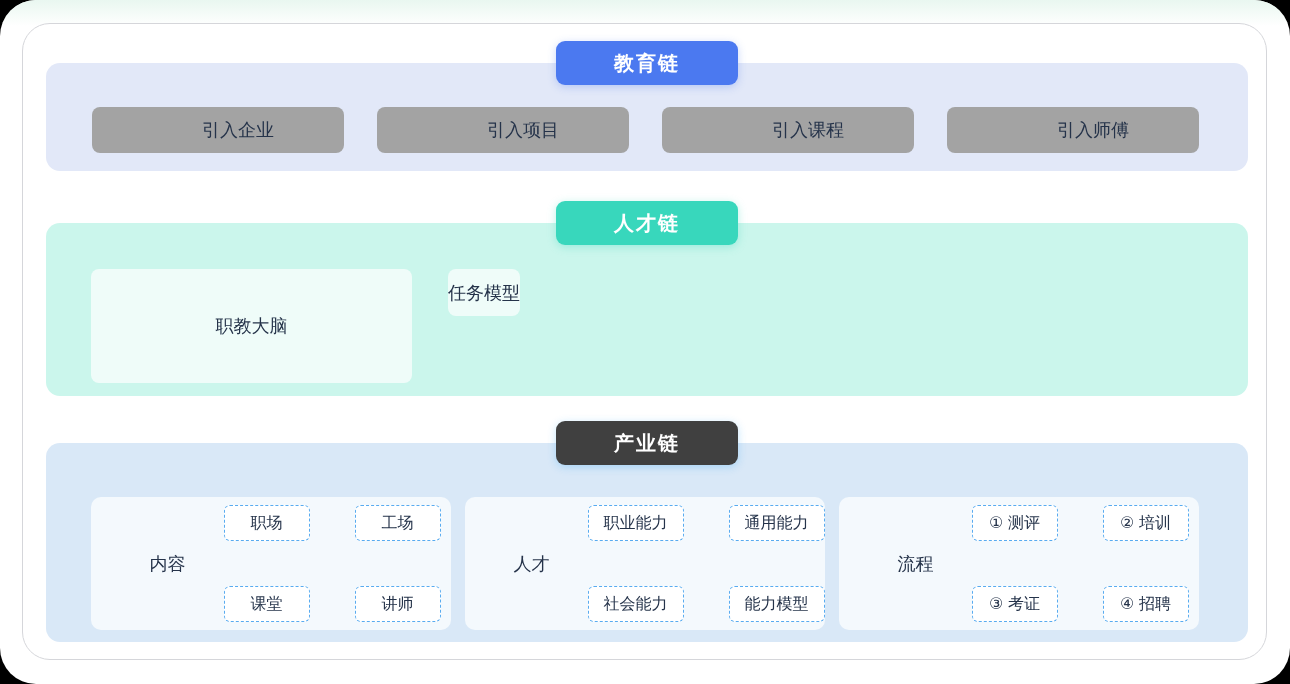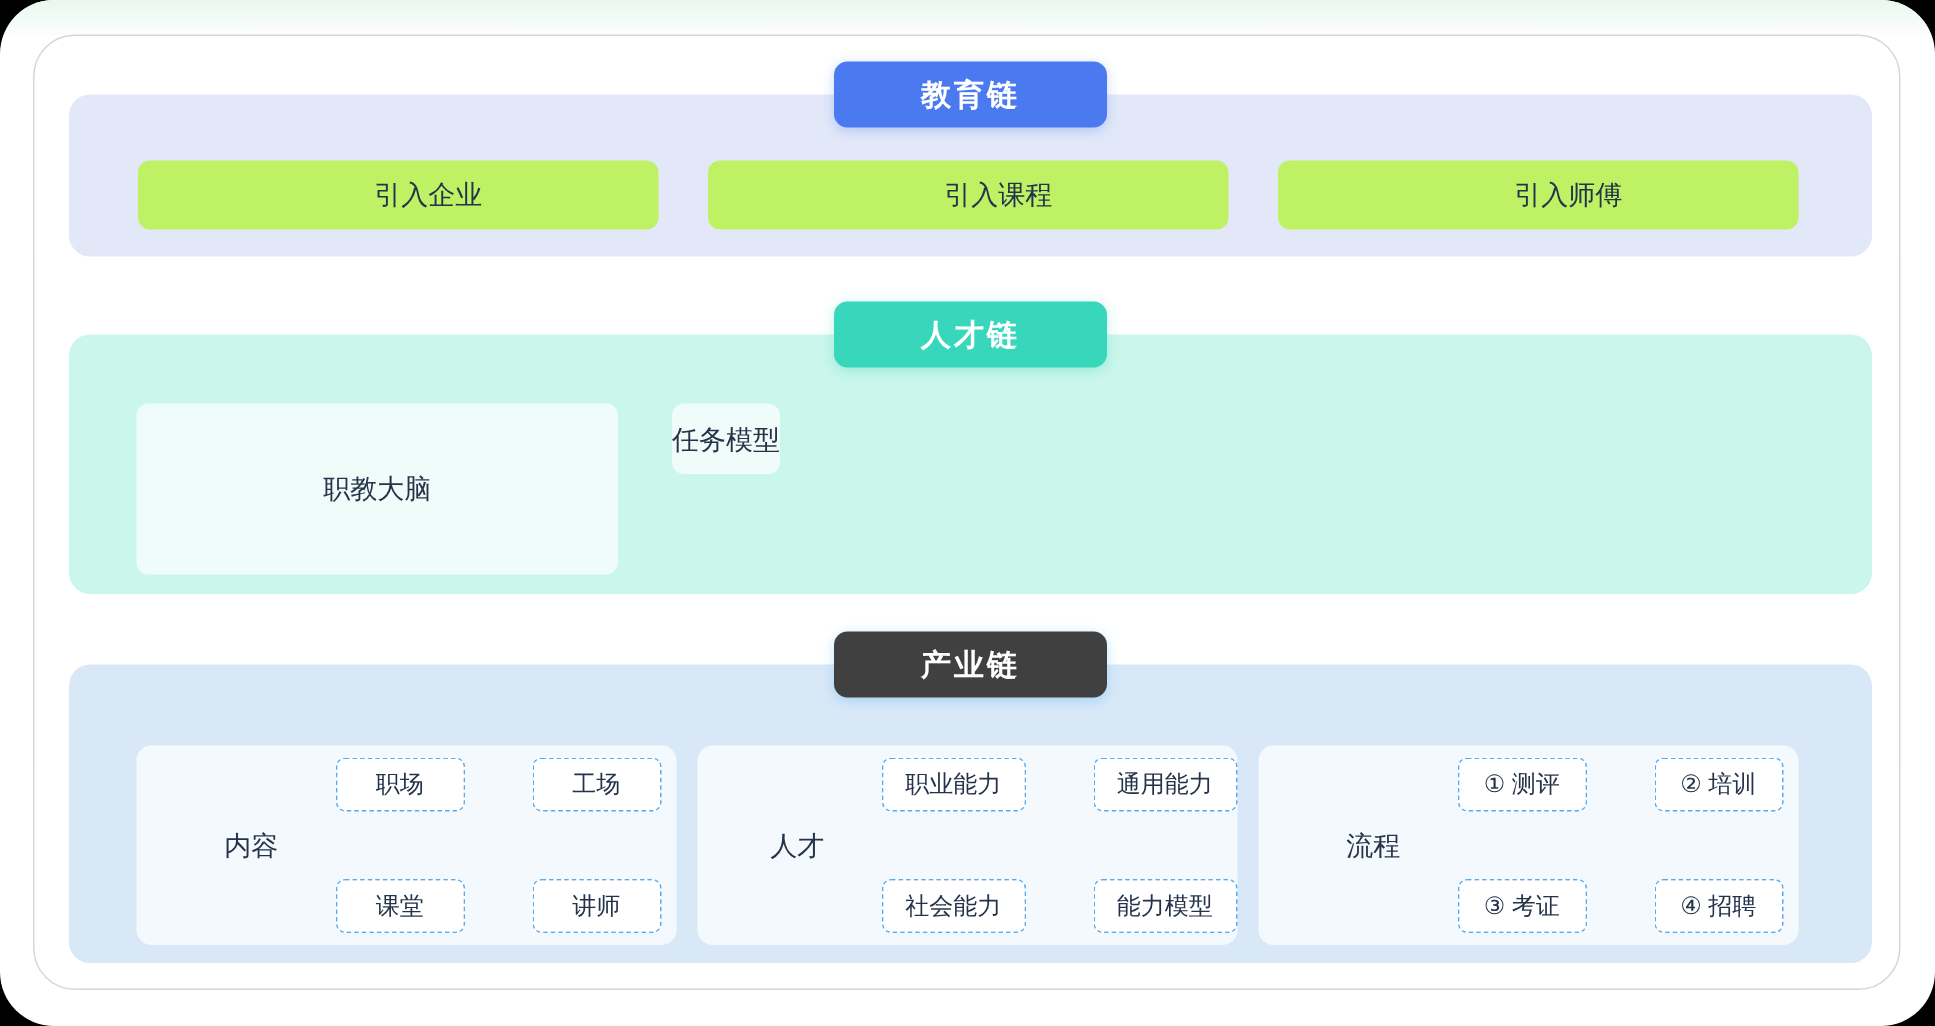--- a/index.html
+++ b/index.html
@@ -76,21 +76,21 @@
     position: absolute;
     left: 46px;
     right: 49px;
     top: 44px;
     height: 46px;
     display: flex;
     gap: 33px;
   }
   .edu-item {
     flex: 1;
-    background: #bef264;
+    background: #a3a3a3;
     border-radius: 8px;
     display: flex;
     align-items: center;
     justify-content: center;
     font-size: 18px;
     padding-left: 40px;
   }
 
   
   .talent-brain {
@@ -175,20 +175,21 @@
 </head>
 <body>
 
 <div class="page">
   <div class="card">
 
     <section class="sec sec-edu">
       <div class="hdr hdr-edu">教育链</div>
       <div class="edu-row">
         <div class="edu-item txt">引入企业</div>
+        <div class="edu-item txt">引入项目</div>
         <div class="edu-item txt">引入课程</div>
         <div class="edu-item txt">引入师傅</div>
       </div>
     </section>
 
     <section class="sec sec-talent">
       <div class="hdr hdr-talent">人才链</div>
       <div class="talent-brain txt">职教大脑</div>
       <div class="talent-models">
         <div class="talent-model txt">任务模型</div>

